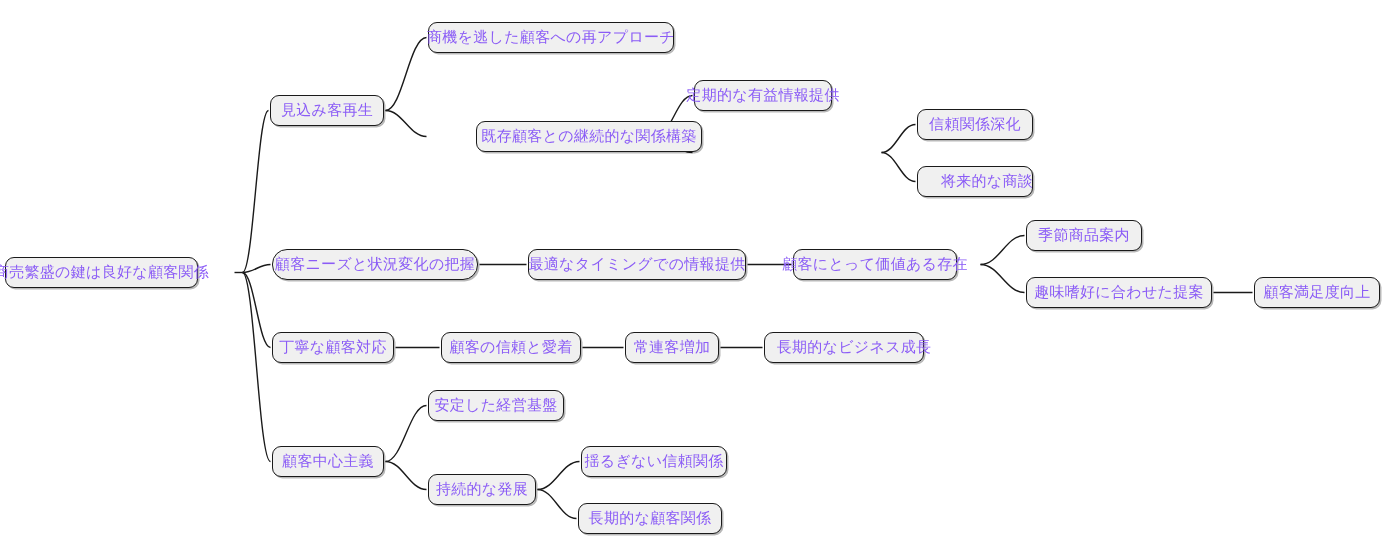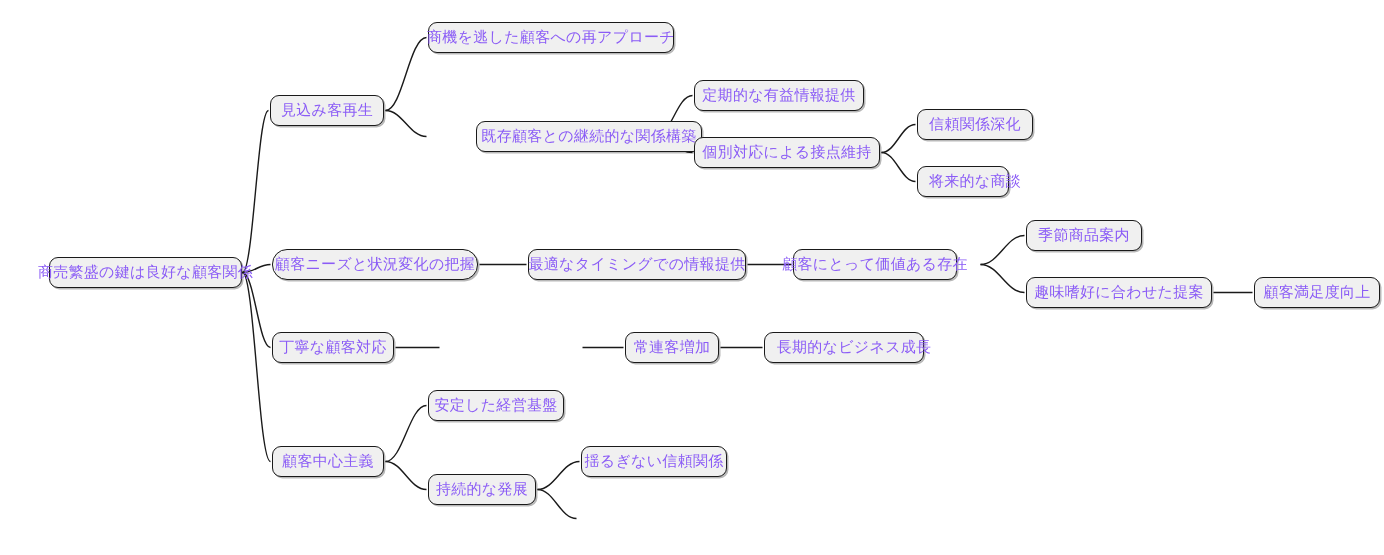--- a/index.html
+++ b/index.html
@@ -63,42 +63,39 @@
       <path d="M1213.5,292.5 L1252.5,292.5" fill="none" stroke="#1a1a1a" stroke-width="1.4"></path>
       <path d="M395.5,347.5 L439.5,347.5" fill="none" stroke="#1a1a1a" stroke-width="1.4"></path>
       <path d="M582.5,347.5 L623.5,347.5" fill="none" stroke="#1a1a1a" stroke-width="1.4"></path>
       <path d="M720.5,347.5 L762.5,347.5" fill="none" stroke="#1a1a1a" stroke-width="1.4"></path>
       <path d="M385.5,461.5 C402.72,461.5 409.28,405.5 426.5,405.5" fill="none" stroke="#1a1a1a" stroke-width="1.4"></path>
       <path d="M385.5,461.5 C402.72,461.5 409.28,489.5 426.5,489.5" fill="none" stroke="#1a1a1a" stroke-width="1.4"></path>
       <path d="M537.5,489.5 C555.14,489.5 561.86,461.5 579.5,461.5" fill="none" stroke="#1a1a1a" stroke-width="1.4"></path>
       <path d="M537.5,489.5 C553.88,489.5 560.12,518.5 576.5,518.5" fill="none" stroke="#1a1a1a" stroke-width="1.4"></path>
       <path d="M234.5,272.5 L242.5,272.5" stroke="#1a1a1a" stroke-width="1.4" fill="none"></path>
     </svg>
-<div class="node" style="left: 5px; top: 257px; width: 193px; height: 31px; margin-left: 44px;">
+<div class="node" style="left: 5px; top: 257px; width: 193px; height: 31px;">
       <span>商売繁盛の鍵は良好な顧客関係</span>
     </div>
     <div class="node" style="left: 270px; top: 95px; width: 114px; height: 31px;">
       <span>見込み客再生</span>
     </div>
     <div class="node" style="left: 428px; top: 22px; width: 246px; height: 31px;">
       <span>商機を逃した顧客への再アプローチ</span>
     </div>
     <div class="node" style="left: 428px; top: 121px; width: 226px; height: 31px; margin-left: 48px;">
       <span>既存顧客との継続的な関係構築</span>
     </div>
-    <div class="node" style="left: 694px; top: 80px; width: 170px; height: 31px;">
+    <div class="node" style="left: 694px; top: 80px; width: 138px; height: 31px;">
       <span>定期的な有益情報提供</span>
-    </div>
-    <div class="node" style="left: 694px; top: 137px; width: 186px; height: 31px;">
-      <span>個別対応による接点維持</span>
     </div>
     <div class="node" style="left: 917px; top: 109px; width: 116px; height: 31px;">
       <span>信頼関係深化</span>
     </div>
-    <div class="node" style="left: 917px; top: 166px; width: 92px; height: 31px; padding-left: 24px;">
+    <div class="node" style="left: 917px; top: 166px; width: 116px; height: 31px; padding-left: 24px;">
       <span>将来的な商談</span>
     </div>
     <div class="node" style="left: 272px; top: 249px; width: 206px; height: 31px; border-radius: 15px;">
       <span>顧客ニーズと状況変化の把握</span>
     </div>
     <div class="node" style="left: 528px; top: 249px; width: 218px; height: 31px;">
       <span>最適なタイミングでの情報提供</span>
     </div>
     <div class="node" style="left: 793px; top: 249px; width: 164px; height: 31px; border-radius: 9px;">
       <span>顧客にとって価値ある存在</span>
@@ -108,31 +105,37 @@
     </div>
     <div class="node" style="left: 1026px; top: 277px; width: 186px; height: 31px;">
       <span>趣味嗜好に合わせた提案</span>
     </div>
     <div class="node" style="left: 1254px; top: 277px; width: 126px; height: 31px;">
       <span>顧客満足度向上</span>
     </div>
     <div class="node" style="left: 272px; top: 332px; width: 122px; height: 31px;">
       <span>丁寧な顧客対応</span>
     </div>
+    <div class="node" style="left: 441px; top: 332px; width: 140px; height: 31px;">
+      <span>顧客の信頼と愛着</span>
+    </div>
     <div class="node" style="left: 625px; top: 332px; width: 94px; height: 31px;">
       <span>常連客増加</span>
     </div>
     <div class="node" style="left: 764px; top: 332px; width: 160px; height: 31px; padding-left: 20px;">
       <span>長期的なビジネス成長</span>
     </div>
     <div class="node" style="left: 272px; top: 446px; width: 112px; height: 31px; text-align: right;">
       <span>顧客中心主義</span>
     </div>
     <div class="node" style="left: 428px; top: 390px; width: 136px; height: 31px;">
       <span>安定した経営基盤</span>
     </div>
     <div class="node" style="left: 428px; top: 474px; width: 108px; height: 31px;">
       <span>持続的な発展</span>
     </div>
     <div class="node" style="left: 581px; top: 446px; width: 146px; height: 31px;">
       <span>揺るぎない信頼関係</span>
     </div>
+    <div class="node" style="left: 578px; top: 503px; width: 144px; height: 31px;">
+      <span>長期的な顧客関係</span>
+    </div>
   </div>
 
 </body></html>

